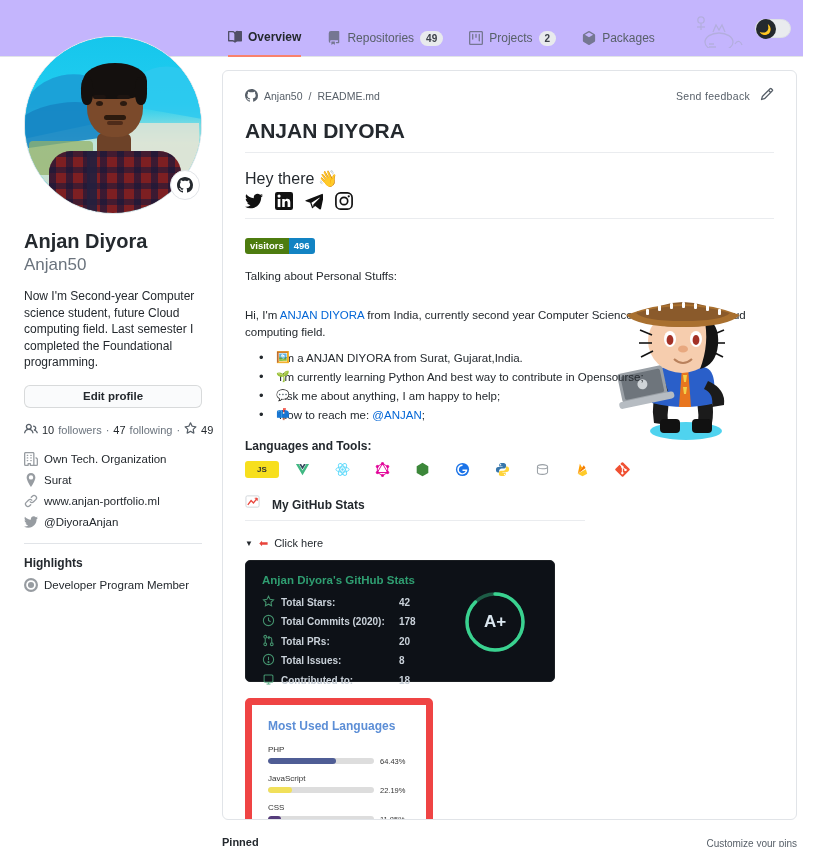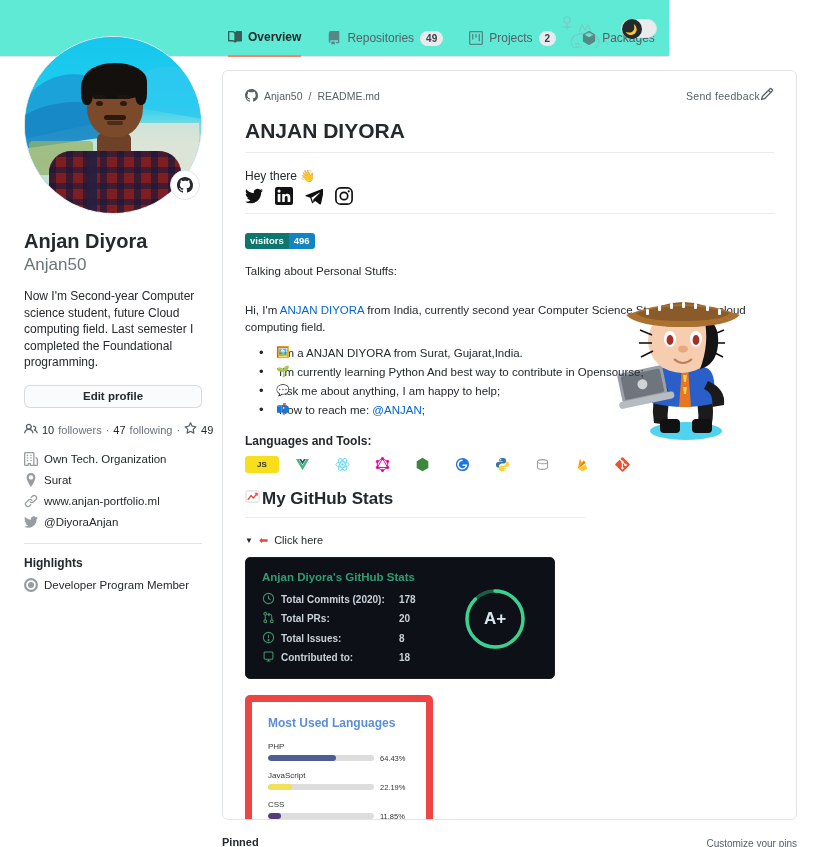--- a/index.html
+++ b/index.html
@@ -8,22 +8,22 @@
     width: 821px; height: 847px;
     background: #ffffff;
     font-family: "Liberation Sans", sans-serif;
     color: #24292e;
     overflow: hidden;
     position: relative;
   }
 
   
   .topnav {
-    position: absolute; top: 0; left: 0; width: 669px; height: 57px;
-    border-bottom: 1px solid #e1e4e8; background: #5eead4;
+    position: absolute; top: 0; left: 0; width: 803px; height: 57px;
+    border-bottom: 1px solid #e1e4e8; background: #c4b5fd;
   }
   .nav-tabs { position: absolute; left: 228px; top: 30px; display: flex; gap: 26px; }
   .nav-tab {
     display: flex; align-items: center; gap: 6px;
     font-size: 12px; color: #586069; padding-bottom: 11px;
     cursor: pointer; white-space: nowrap;
   }
   .nav-tab.active { color: #24292e; font-weight: 600; border-bottom: 2px solid #f9826c; }
   .nav-counter {
     background: #e8eaed; color: #3c4149; border-radius: 9px;
@@ -108,43 +108,43 @@
 
   
   .readme {
     position: absolute; left: 222px; top: 70px;
     width: 575px; height: 750px;
     border: 1px solid #e1e4e8; border-radius: 6px; background: #fff;
     padding: 16px 22px 0 22px; overflow: hidden;
   }
   .rd-head { display: flex; align-items: center; justify-content: space-between; }
   .rd-path { display: flex; align-items: center; gap: 6px; font-size: 10.5px; color: #586069; }
-  .rd-actions { display: flex; align-items: center; }
+  .rd-actions { display: flex; align-items: center; gap: 10px; }
   .rd-feedback { font-size: 10.5px; color: #586069; cursor: pointer; letter-spacing: .3px; }
   .rd-h1 {
     font-size: 21px; font-weight: 600; color: #24292e;
     padding: 14px 0 9px; border-bottom: 1px solid #eaecef; margin-bottom: 16px;
   }
-  .rd-hey { font-size: 12px; color: #24292e; margin-bottom: 9px; }
+  .rd-hey { font-size: 16px; color: #24292e; margin-bottom: 9px; }
   .soc-row { display: flex; align-items: center; gap: 12px; height: 22px; margin-bottom: 16px;
              border-bottom: 1px solid #eaecef; padding-bottom: 14px; }
   .soc { width: 18px; height: 18px; cursor: pointer; }
   .vbadge { display: inline-flex; height: 16px; border-radius: 3px; overflow: hidden; font-size: 9.5px; font-weight: 700; }
-  .vbadge .l { background: #0f766e; color: #fff; padding: 0 5px; display: flex; align-items: center; }
+  .vbadge .l { background: #4d7c0f; color: #fff; padding: 0 5px; display: flex; align-items: center; }
   .vbadge .r { background: #1283c3; color: #fff; padding: 0 5px; display: flex; align-items: center; }
   .rd-p { font-size: 11.5px; color: #24292e; line-height: 17px; }
   .lnk { color: #0366d6; cursor: pointer; }
   .rd-list { list-style: none; margin: 8px 0 0; padding: 0 0 0 16px; }
   .rd-list li { font-size: 11.5px; line-height: 19px; position: relative; padding-left: 18px; }
   .rd-list li::before { content: "•"; position: absolute; left: -2px; top: -1px; color: #24292e; font-size: 13px; }
   .emj { position: absolute; left: 15px; top: 2px; font-size: 11px; line-height: 13px; }
   .rd-h2 {
     font-size: 12px; font-weight: 600; color: #24292e; margin: 14px 0 6px;
   }
-  .rd-h2.big { font-size: 17px; display: flex; align-items: center; gap: 2px;
+  .rd-h2.big { font-size: 12px; display: flex; align-items: flex-end; gap: 12px;
                border-bottom: 1px solid #eaecef; padding-bottom: 8px; margin: 16px 0 0; width: 340px; }
   .tool-row { display: flex; align-items: center; gap: 6px; margin-top: 8px; }
   .tool { width: 34px; height: 17px; border-radius: 3px; display: flex; align-items: center;
           justify-content: center; font-size: 8px; font-weight: 700; }
   .click-row { display: flex; align-items: center; gap: 6px; font-size: 11px; color: #24292e; margin: 16px 0 10px; }
 
   
   .stats-card {
     width: 310px; height: 122px; background: #0d1117; border: 1px solid #1b1f23;
     border-radius: 5px; position: relative; padding: 13px 16px; color: #c9d1d9;
@@ -567,20 +567,29 @@
   <div class="click-row">
     <span style="font-size:8px">▼</span>
     <span style="color:#e8453c">⬅</span>
     <span>Click here</span>
   </div>
 
   
   <div class="stats-card">
     <div class="stats-title">Anjan Diyora's GitHub Stats</div>
 
+    <div class="stat-row">
+      <span class="stat-ico">
+        <svg viewBox="0 0 16 16" fill="none" stroke="#4da87c" stroke-width="1.3">
+            <path d="M8 1.5l1.9 3.9 4.3.6-3.1 3 .7 4.3L8 11.3 4.2 13.3l.7-4.3-3.1-3 4.3-.6z"></path>
+          </svg>
+      </span>
+      <span class="stat-lbl">Total Stars:</span>
+      <span class="stat-val">42</span>
+    </div>
 
     <div class="stat-row">
       <span class="stat-ico">
         <svg viewBox="0 0 16 16" fill="none" stroke="#4da87c" stroke-width="1.3">
             <circle cx="8" cy="8" r="6.3"></circle>
             <path d="M8 4.4V8l2.6 1.6"></path>
           </svg>
       </span>
       <span class="stat-lbl">Total Commits (2020):</span>
       <span class="stat-val">178</span>

